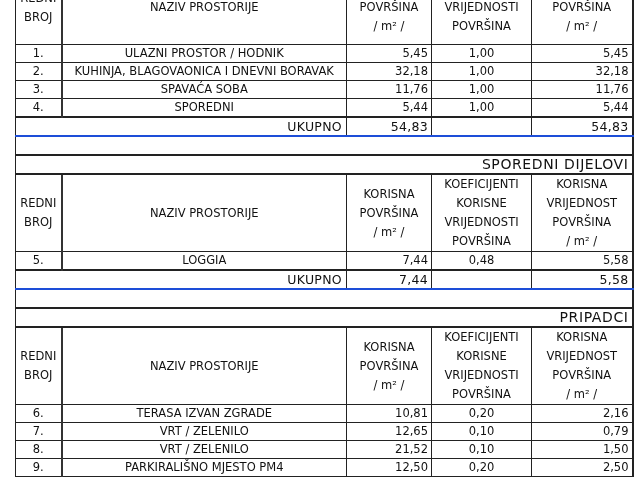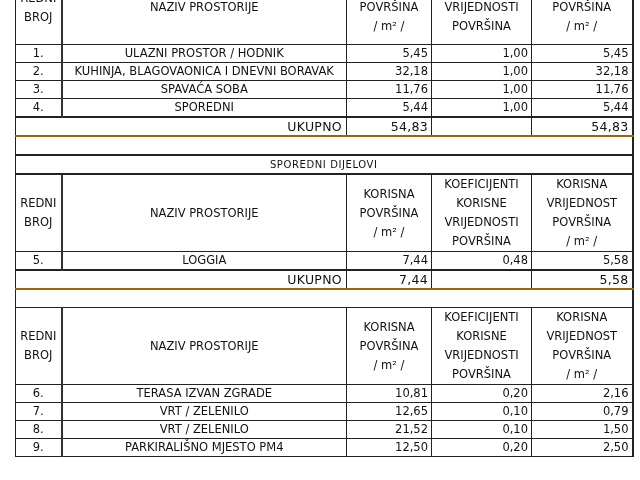--- a/index.html
+++ b/index.html
@@ -5,30 +5,30 @@
   html, body { margin:0; padding:0; background:#ffffff; }
   body { width:640px; height:480px; overflow:hidden; position:relative;
          font-family:"DejaVu Sans", sans-serif; color:#111; font-size:11.5px; }
   .sheet { position:absolute; left:15px; top:-30px; width:617px; }
   table { border-collapse:collapse; width:617px; table-layout:fixed; }
   td { border:1px solid #222; padding:0 3px; line-height:17px; height:17px;
        white-space:nowrap; overflow:hidden; }
   .c1 { width:40px; text-align:center; }
   .c2 { width:277px; text-align:center; }
   .c3 { width:78px; text-align:right; }
-  .c4 { width:93px; text-align:right; }
+  .c4 { width:93px; text-align:center; }
   .c5 { width:93px; text-align:right; }
   .hdr td { text-align:center; vertical-align:middle; line-height:19px; white-space:normal; }
   .hdr .c1 { border-right:2px solid #333; }
   .data .c1 { border-right:2px solid #333; }
-  .total td { border-top:2px solid #222; border-bottom:2px solid #a16207; font-size:12.5px; letter-spacing:0.3px; }
+  .total td { border-top:2px solid #222; border-bottom:2px solid #1d4ed8; font-size:12.5px; letter-spacing:0.3px; }
   .total .lbl { text-align:right; padding-right:4px; }
   .blank td { height:17px; border-left:1px solid #222; border-right:1px solid #222; }
-  .title td { border-top:2px solid #222; border-bottom:2px solid #222; text-align:center;
-              font-size:10px; letter-spacing:0.6px; padding-left:3px; height:17px; }
+  .title td { border-top:2px solid #222; border-bottom:2px solid #222; text-align:right;
+              font-size:14px; letter-spacing:0.6px; padding-left:3px; height:17px; }
   .outer-right { border-right:2px solid #222 !important; }
   .hdr1 td { height:73px; }
   .hdr2 td { height:74px; }
   .hdr3 td { height:71px; }
 </style>
 </head>
 <body>
 
 <div class="sheet">
 <table>
@@ -122,20 +122,23 @@
     <td class="lbl" colspan="2">UKUPNO</td>
     <td class="c3">7,44</td>
     <td class="c4"></td>
     <td class="c5 outer-right">5,58</td>
   </tr>
 
   <tr class="blank">
           <td colspan="5" class="outer-right"></td>
         </tr>
 
+  <tr class="title">
+    <td colspan="5" class="outer-right">PRIPADCI</td>
+  </tr>
   <tr class="hdr hdr3">
     <td class="c1">REDNI<br>BROJ</td>
     <td class="c2" style="text-align:center">NAZIV PROSTORIJE</td>
     <td class="c3" style="text-align:center">
       <span>KORISNA</span><br><span>POVRŠINA</span><br><span>/ m² /</span>
     </td>
     <td class="c4">
       <span>KOEFICIJENTI</span><br><span>KORISNE</span><br><span>VRIJEDNOSTI</span><br><span>POVRŠINA</span>
     </td>
     <td class="c5 outer-right" style="text-align:center">

